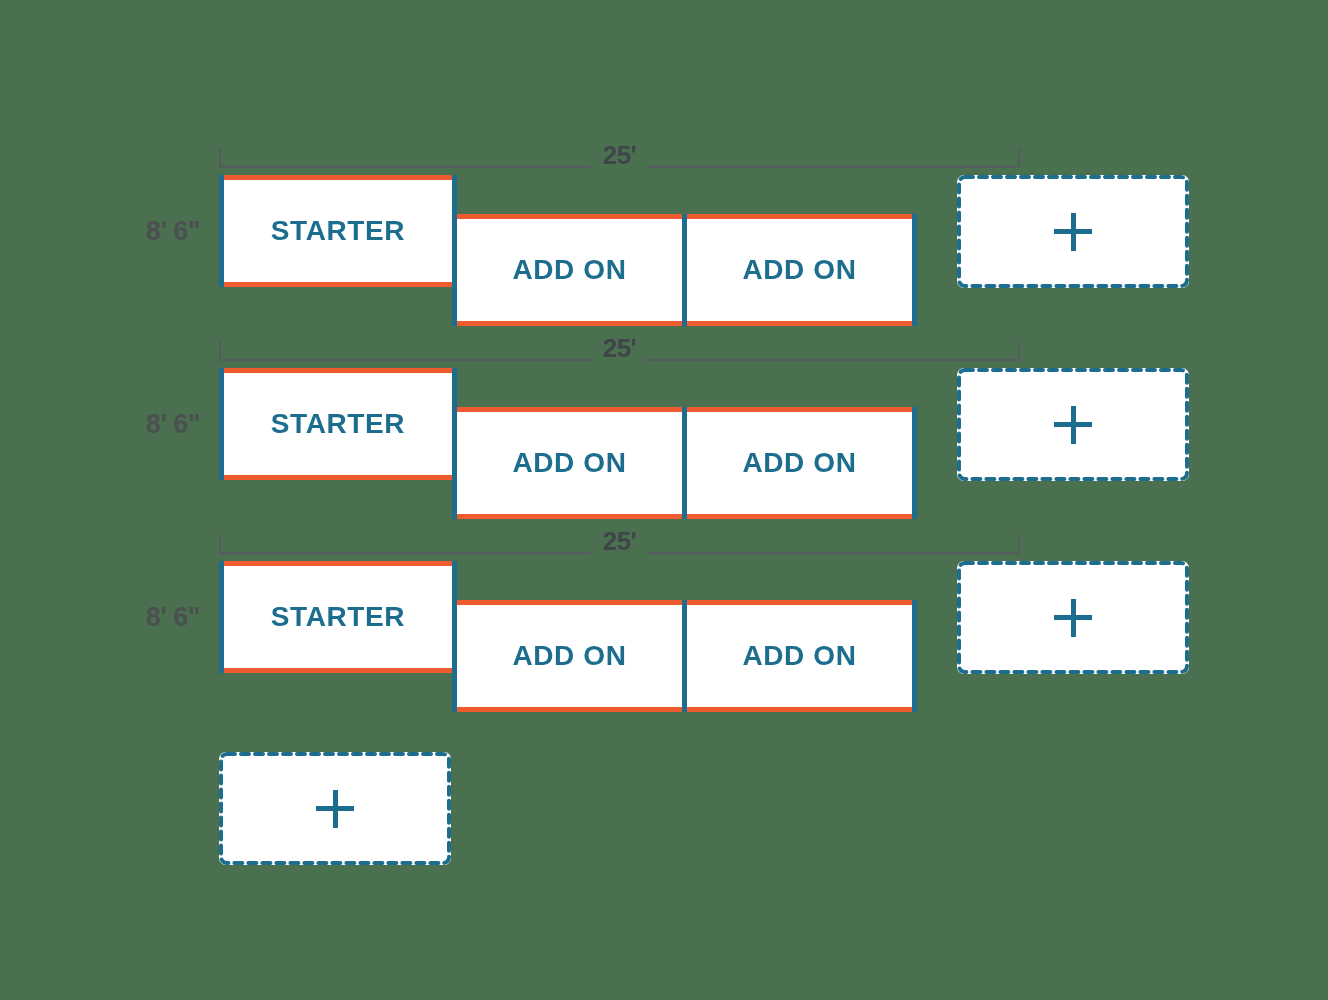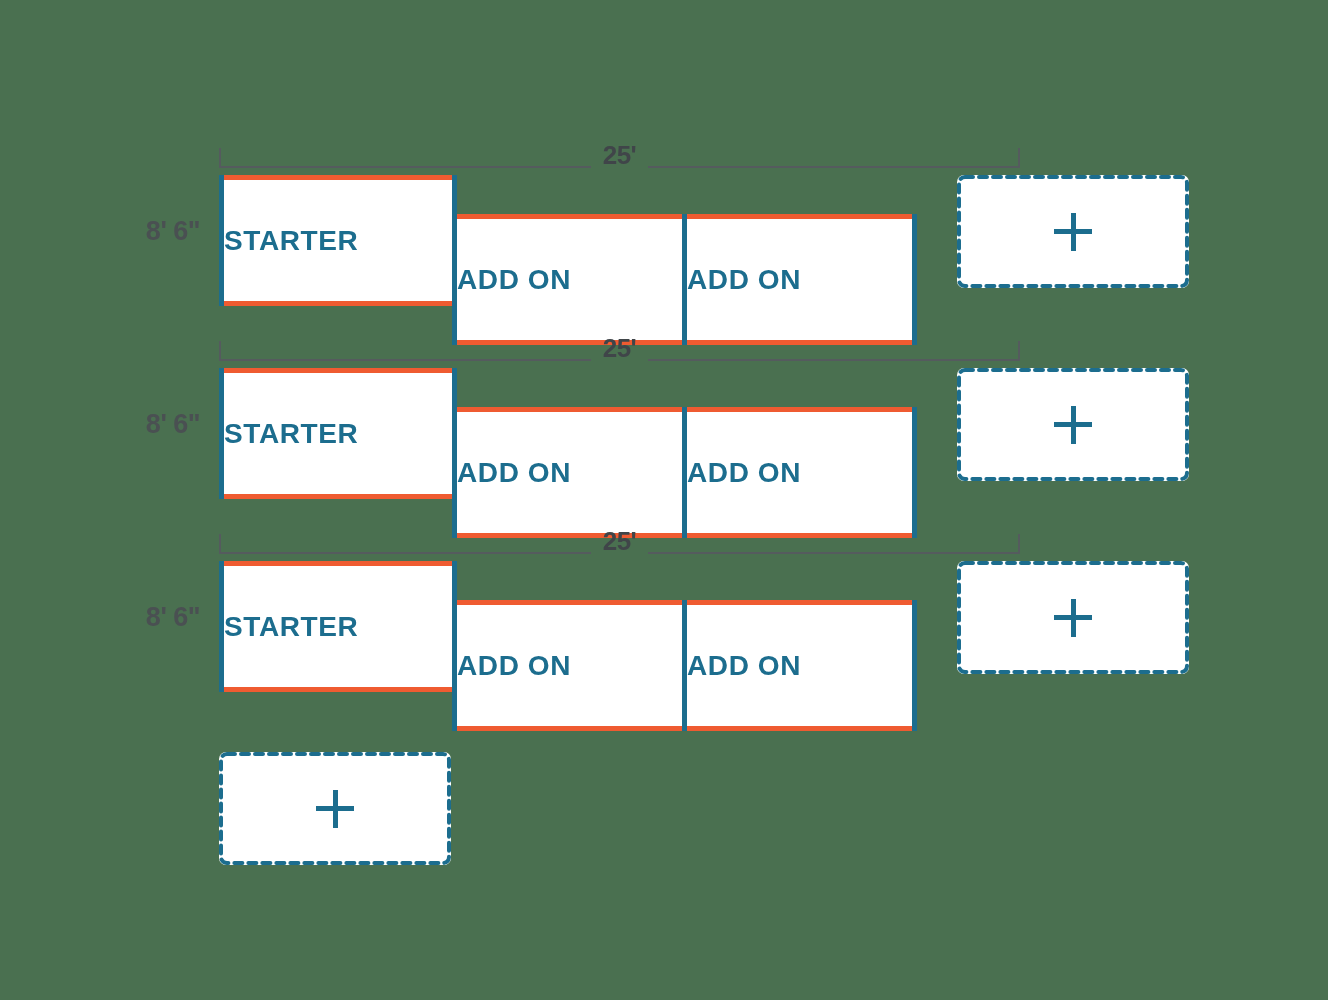--- a/index.html
+++ b/index.html
@@ -104,28 +104,28 @@
   
   .building {
     position: absolute;
     left: 219px;
     top: 35px;
     height: 113px;
     display: flex;
   }
   .segment {
     position: relative;
-    height: 131px;
+    height: 112px;
     background: #ffffff;
     border-left: 5px solid #1c6d8e;
     border-right: 5px solid #1c6d8e;
     box-sizing: border-box;
     display: flex;
     align-items: center;
-    justify-content: flex-start;
+    justify-content: center;
     margin-right: -5px;
   }
   .segment:last-child { margin-right: 0; }
   .segment::before,
   .segment::after {
     content: "";
     position: absolute;
     left: 0;
     right: 0;
     height: 5px;

